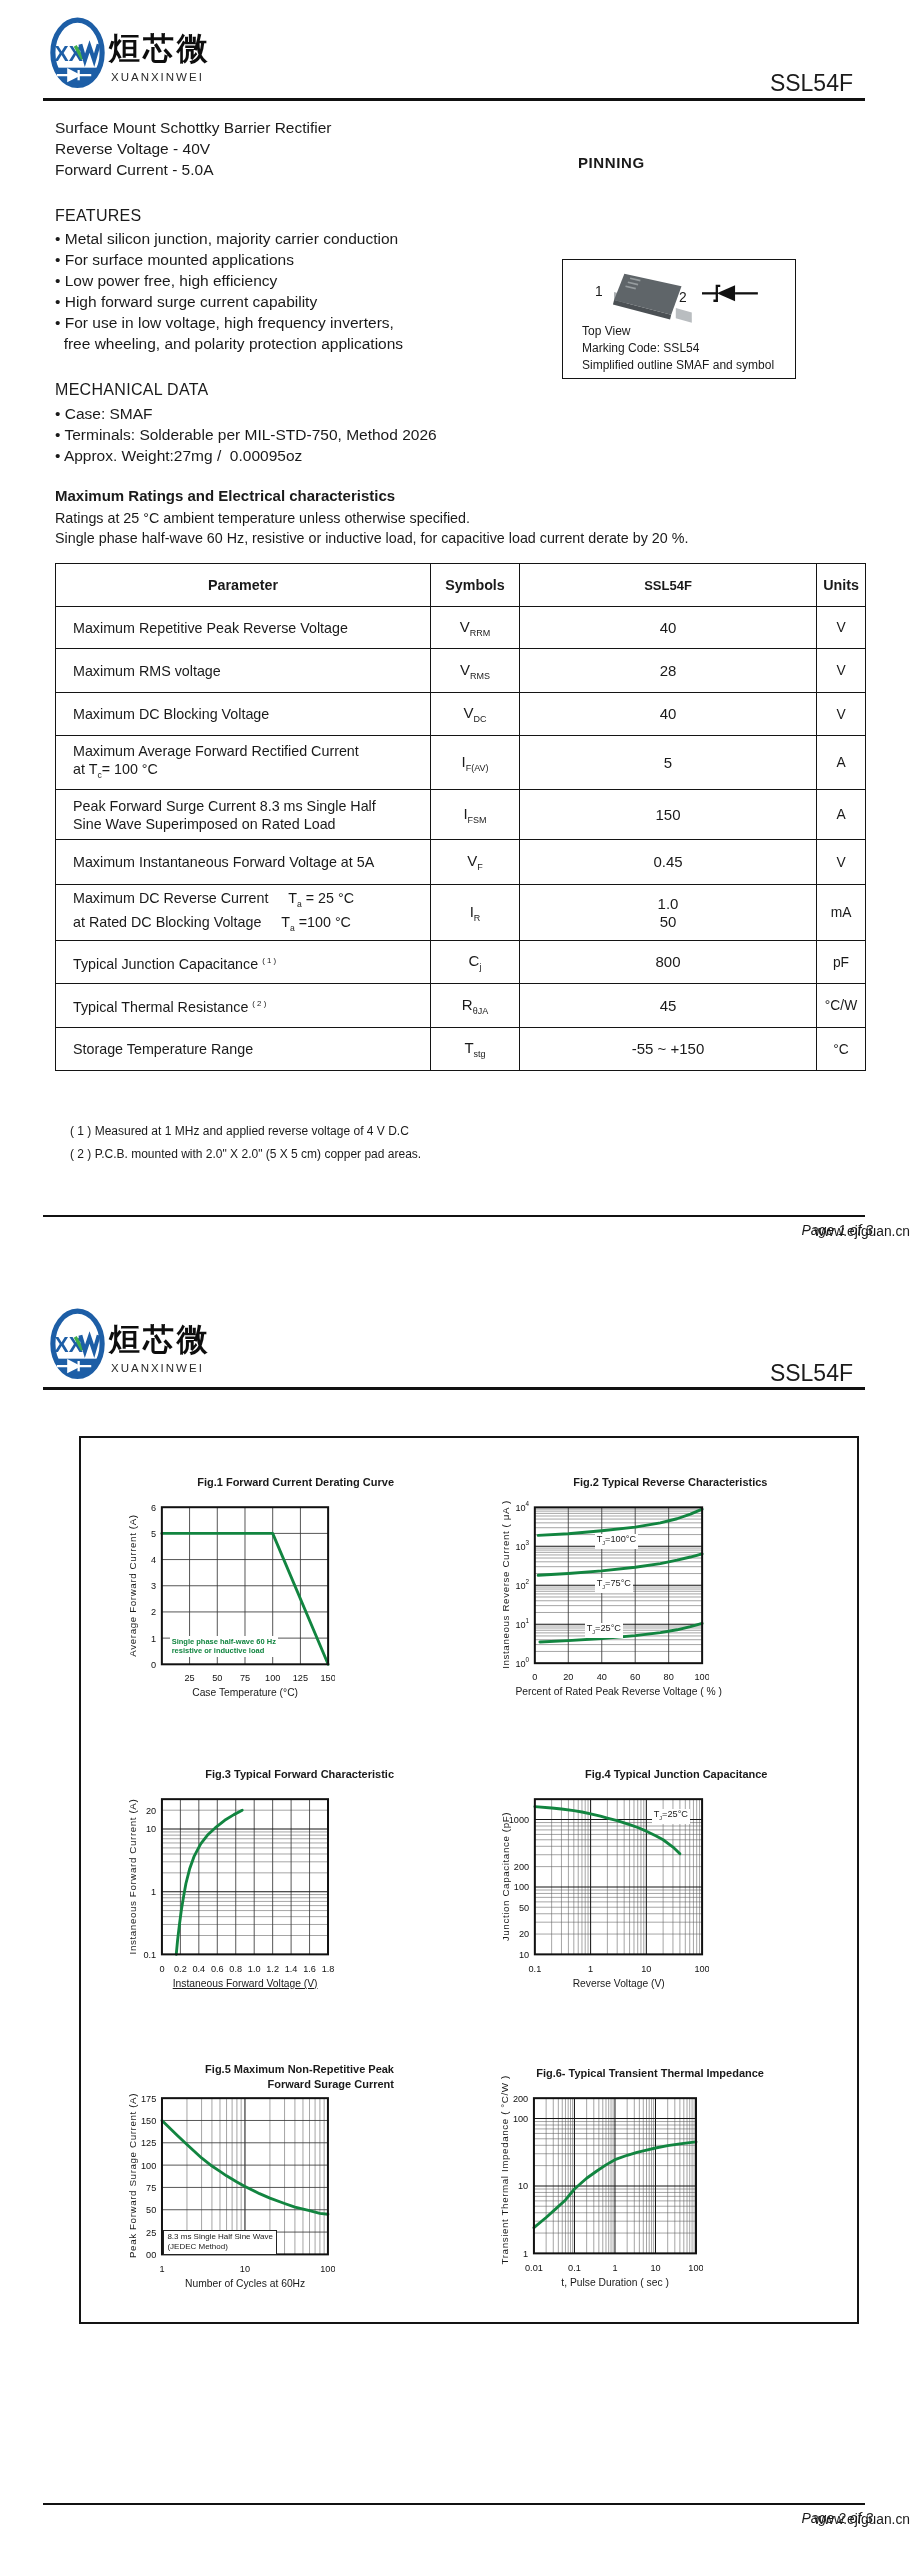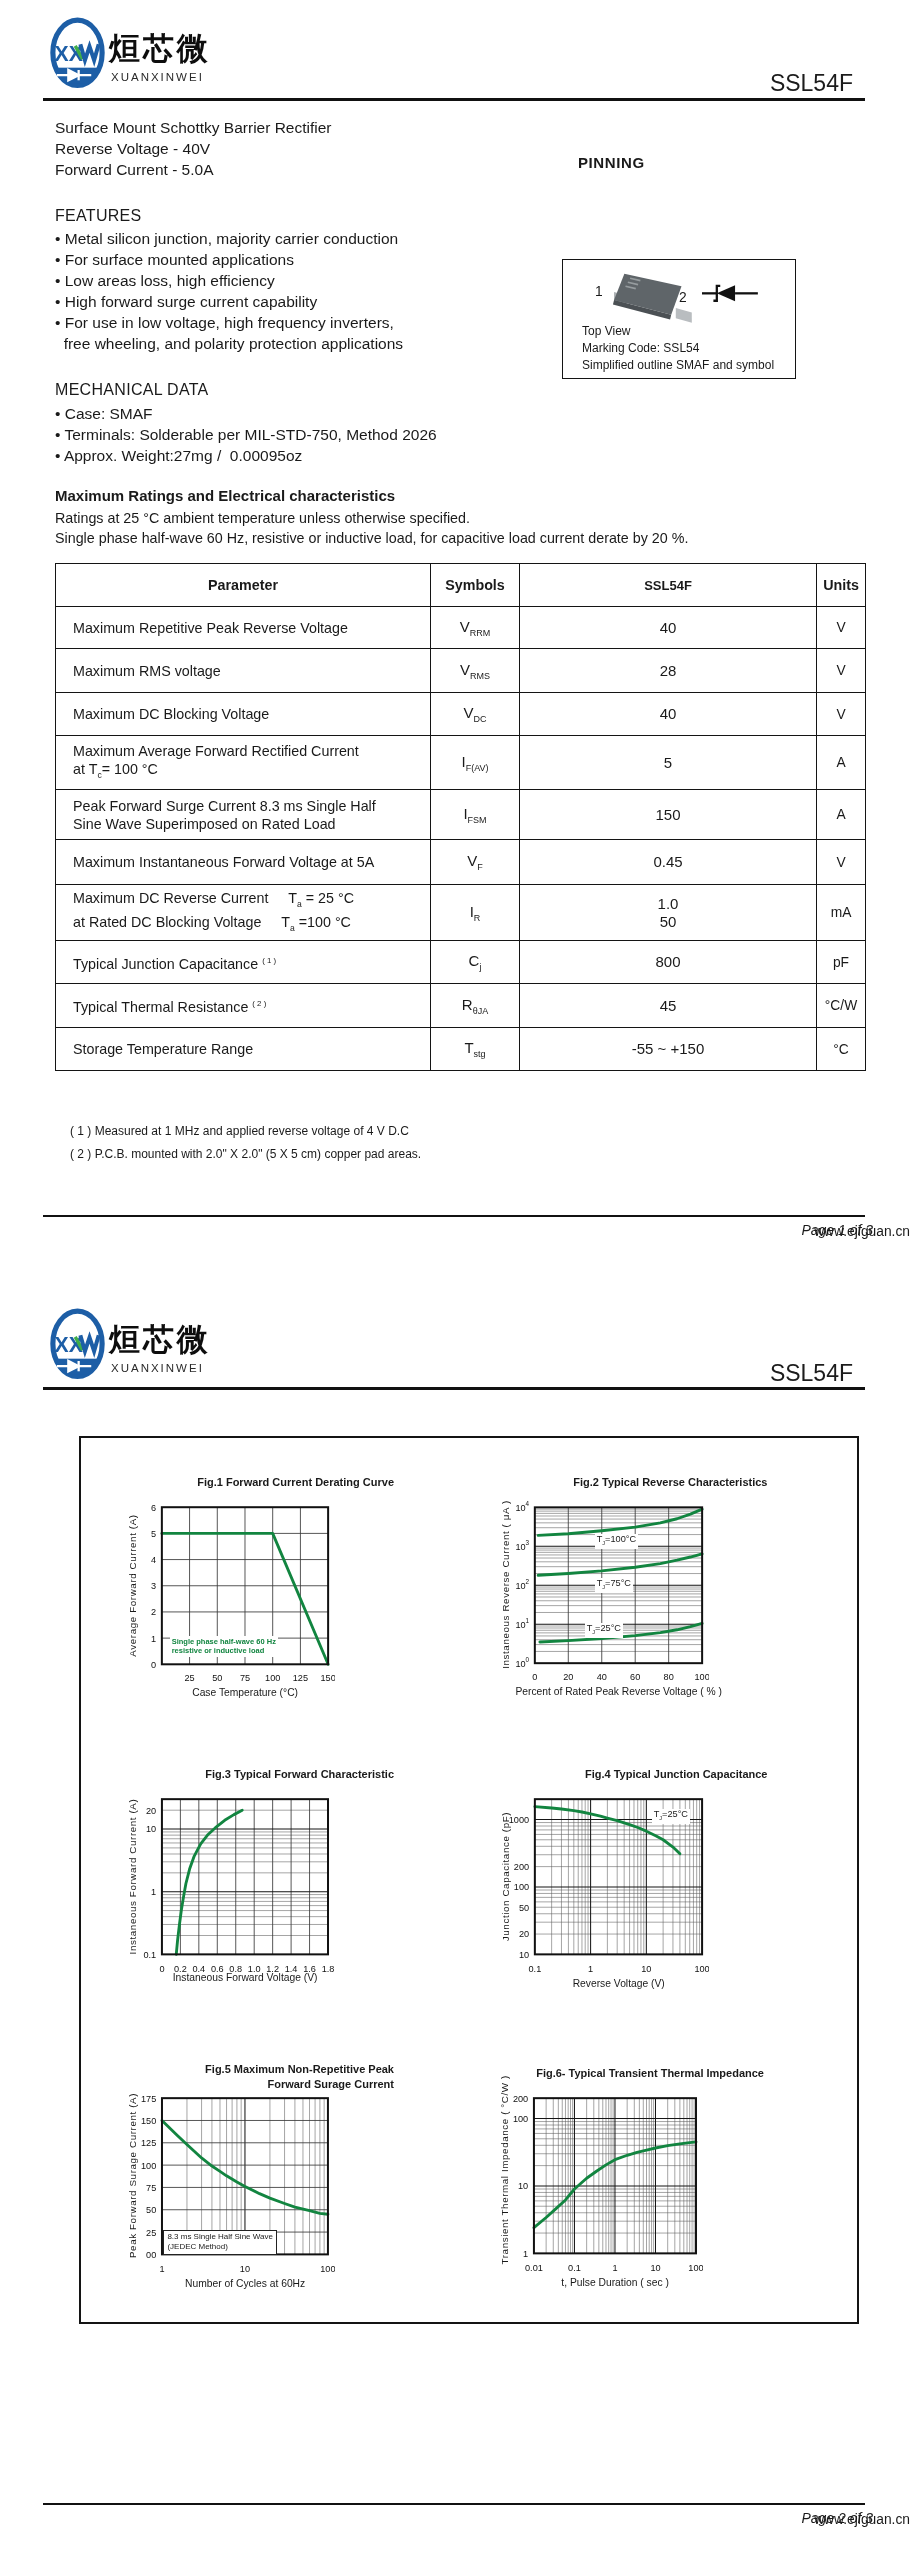--- a/index.html
+++ b/index.html
@@ -70,21 +70,21 @@
     <polyline points="53,47 61,75 69,51 77,75 85,47" fill="none" stroke="#1d5ea6" stroke-width="7"></polyline>
   </svg>
   <div class="logo-cjk" style="left:109px;top:29px;">烜芯微</div>
   <div class="logo-latin" style="left:111px;top:71px;">XUANXINWEI</div>
   <div class="part-number" style="right:57px;top:70px;">SSL54F</div>
   <div class="rule" style="left:43px;top:98px;width:822px;"></div>
 
   <div class="body-text" style="left:55px;top:117px;"><div>Surface Mount Schottky Barrier Rectifier</div><div>Reverse Voltage - 40V</div><div>Forward Current - 5.0A</div></div>
 
   <div class="sec-h" style="left:55px;top:207px;">FEATURES</div>
-  <div class="body-text" style="left:55px;top:228px;"><div>• Metal silicon junction, majority carrier conduction</div><div>• For surface mounted applications</div><div>• Low areas loss, high efficiency</div><div>• High forward surge current capability</div><div>• For use in low voltage, high frequency inverters,</div><div>  free wheeling, and polarity protection applications</div></div>
+  <div class="body-text" style="left:55px;top:228px;"><div>• Metal silicon junction, majority carrier conduction</div><div>• For surface mounted applications</div><div>• Low power free, high efficiency</div><div>• High forward surge current capability</div><div>• For use in low voltage, high frequency inverters,</div><div>  free wheeling, and polarity protection applications</div></div>
 
   <div class="sec-h" style="left:55px;top:381px;">MECHANICAL DATA</div>
   <div class="body-text" style="left:55px;top:403px;"><div>• Case: SMAF</div><div>• Terminals: Solderable per MIL-STD-750, Method 2026</div><div>• Approx. Weight:27mg /  0.00095oz</div></div>
 
   <div class="pin-heading" style="left:578px;top:154px;">PINNING</div>
 
   <div class="pkg-box">
     <div class="pin-num" style="left:32px;top:24px;">1</div>
     <svg class="abs" style="left:44px;top:0px;" width="93" height="64" viewBox="0 0 162 112">
       <polygon points="12,56 34,62 34,80 12,74" fill="#aaafb2"></polygon>
@@ -381,21 +381,21 @@
           <text x="193.33333333333331" y="301" text-anchor="middle" font-size="16" fill="#111" font-family="&quot;Liberation Sans&quot;,&quot;DejaVu Sans&quot;,sans-serif">1.2</text>
           <text x="225.55555555555551" y="301" text-anchor="middle" font-size="16" fill="#111" font-family="&quot;Liberation Sans&quot;,&quot;DejaVu Sans&quot;,sans-serif">1.4</text>
           <text x="257.77777777777777" y="301" text-anchor="middle" font-size="16" fill="#111" font-family="&quot;Liberation Sans&quot;,&quot;DejaVu Sans&quot;,sans-serif">1.6</text>
           <text x="290" y="301" text-anchor="middle" font-size="16" fill="#111" font-family="&quot;Liberation Sans&quot;,&quot;DejaVu Sans&quot;,sans-serif">1.8</text>
           <text x="-10" y="277" text-anchor="end" font-size="16" fill="#111" font-family="&quot;Liberation Sans&quot;,&quot;DejaVu Sans&quot;,sans-serif">0.1</text>
           <text x="-10" y="167.5988152644271" text-anchor="end" font-size="16" fill="#111" font-family="&quot;Liberation Sans&quot;,&quot;DejaVu Sans&quot;,sans-serif">1</text>
           <text x="-10" y="58.197630528854155" text-anchor="end" font-size="16" fill="#111" font-family="&quot;Liberation Sans&quot;,&quot;DejaVu Sans&quot;,sans-serif">10</text>
           <text x="-10" y="25.26459236227024" text-anchor="end" font-size="16" fill="#111" font-family="&quot;Liberation Sans&quot;,&quot;DejaVu Sans&quot;,sans-serif">20</text>
         </g>
       </svg>
-      <div class="x-title" style="left: -2.9px; width: 264px; top: 214px;">Instaneous Forward Voltage (V)</div>
+      <div class="x-title" style="left: -2.9px; width: 264px; top: 220px; text-decoration: underline;">Instaneous Forward Voltage (V)</div>
       <div class="y-title" style="width: 178px; left: -73px; top: 113px;">Instaneous Forward Current  (A)</div>
     </div>
     <div class="figure" style="left: 489px; top: 1758px; width: 220px; height: 236px;">
       <div class="fig-title" style="left: -19.5px; width: 298px; top: 9.2px;">
         <div>Fig.4  Typical Junction Capacitance</div>
       </div>
       <svg width="220" height="193" style="position: absolute; left: 0px; top: 32px;" viewBox="0 0 384 337">
         <g transform="translate(80,16)">
           <line x1="29.300252911294177" y1="0" x2="29.300252911294177" y2="271" stroke="#606060" stroke-width="1"></line>
           <line x1="46.43980212604715" y1="0" x2="46.43980212604715" y2="271" stroke="#606060" stroke-width="1"></line>

